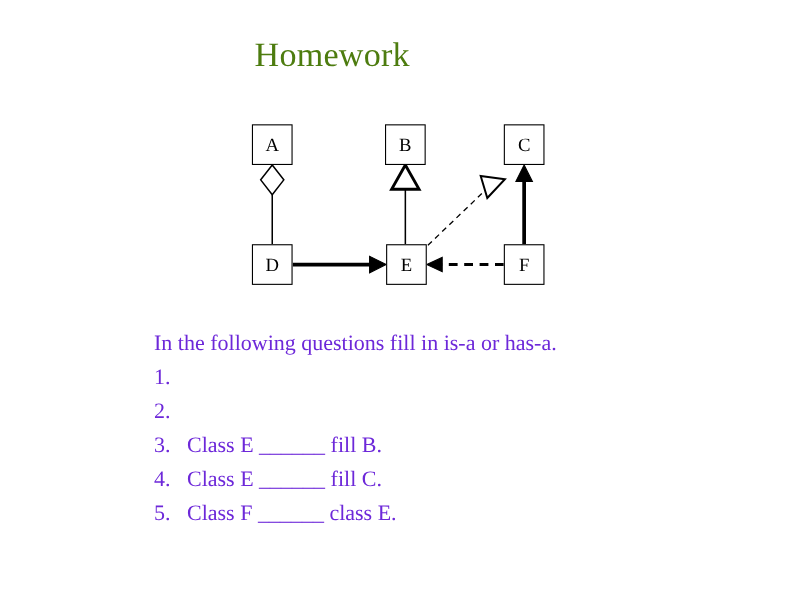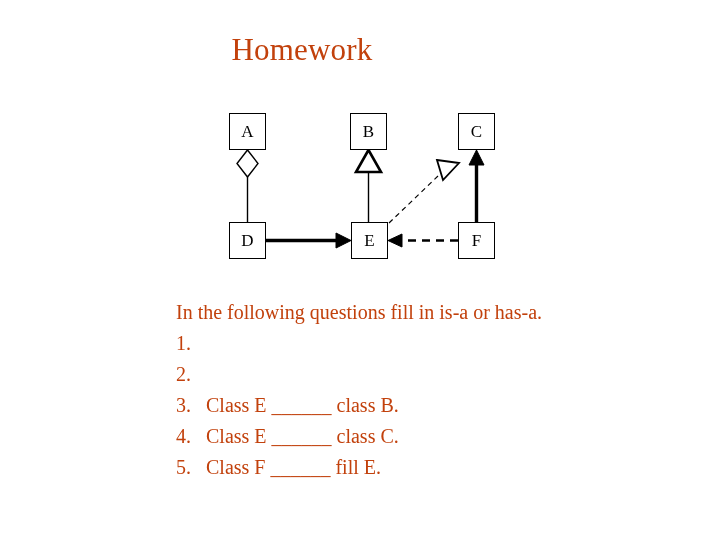--- a/index.html
+++ b/index.html
@@ -25,21 +25,21 @@
   #title {
     position: absolute;
     left: 0;
     top: 32px;
     width: 604px;
     text-align: center;
     font-size: 31px;
     line-height: 36px;
     letter-spacing: 0.2px;
     font-family: "Liberation Serif", "DejaVu Serif", serif;
-    color: #c2410c;
+    color: #4d7c0f;
   }
   #diagram {
     position: absolute;
     left: 0;
     top: 0;
     width: 720px;
     height: 300px;
   }
   .uml-box {
     position: absolute;
@@ -61,22 +61,21 @@
   #box-f { left: 458px; top: 222px; width: 37px; height: 37px; }
 
   #body-text {
     position: absolute;
     left: 140px;
     top: 297px;
     width: 520px;
     font-size: 20px;
     line-height: 31px;
     font-family: "Liberation Serif", "DejaVu Serif", serif;
-    color: #c2410c;
-    margin-left: 36px;
+    color: #6d28d9;
   }
   #intro-line {
     white-space: nowrap;
   }
   .q-row {
     display: flex;
     align-items: baseline;
     white-space: nowrap;
   }
   .q-num {
@@ -156,25 +155,25 @@
     <div id="intro-line">In the following questions fill in is-a or has-a.</div>
 
     <div class="q-row">
       <span class="q-num">1.</span>
     </div>
     <div class="q-row">
       <span class="q-num">2.</span>
     </div>
     <div class="q-row">
       <span class="q-num">3.</span>
-      <span class="q-text">Class E ______ class B.</span>
+      <span class="q-text">Class E ______ fill B.</span>
     </div>
     <div class="q-row">
       <span class="q-num">4.</span>
-      <span class="q-text">Class E ______ class C.</span>
+      <span class="q-text">Class E ______ fill C.</span>
     </div>
     <div class="q-row">
       <span class="q-num">5.</span>
-      <span class="q-text">Class F ______ fill E.</span>
+      <span class="q-text">Class F ______ class E.</span>
     </div>
   </div>
 
 </div>
 
 </body></html>

